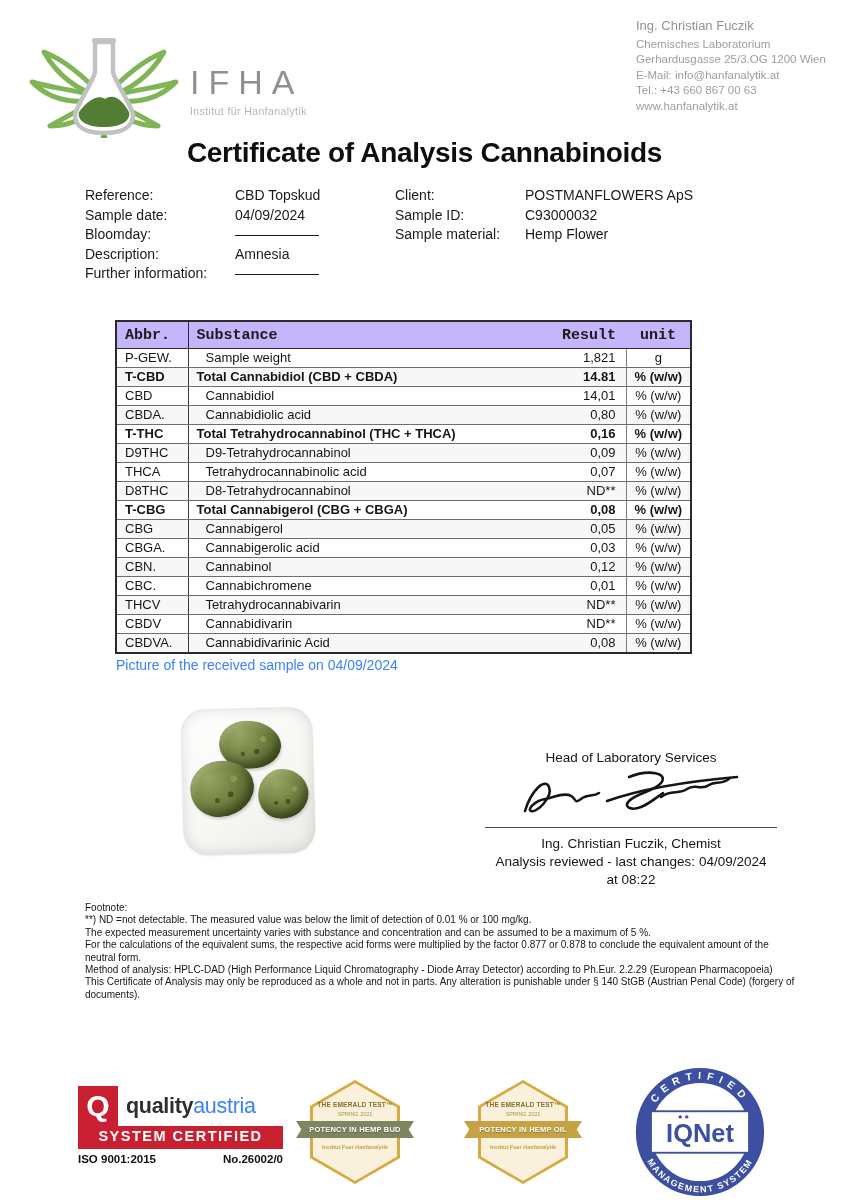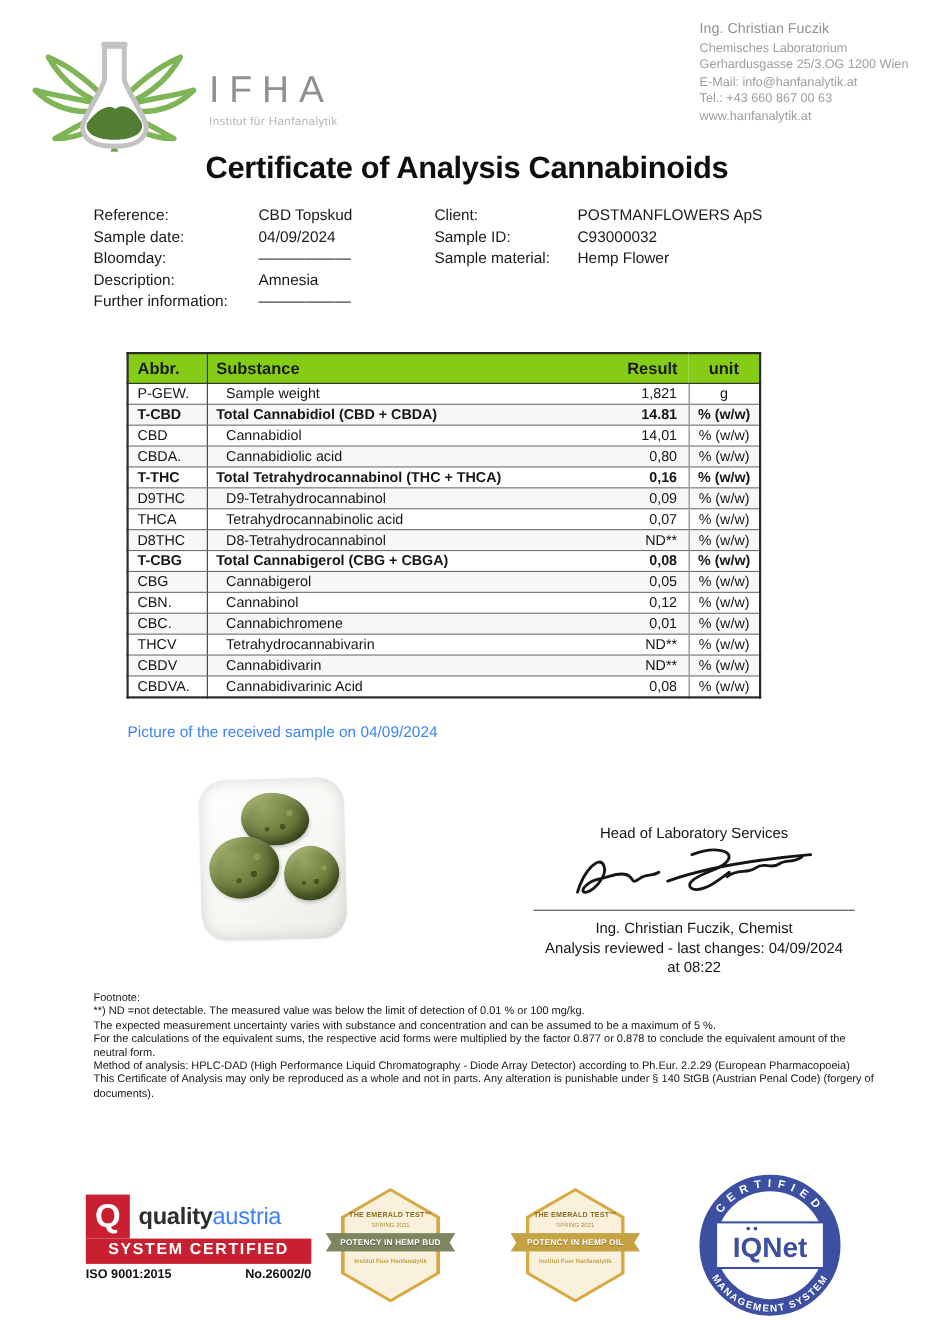--- a/index.html
+++ b/index.html
@@ -22,22 +22,22 @@
   .info-left{position:absolute;left:85px;top:186px;}
   .info-right{position:absolute;left:395px;top:186px;}
   .info-row{display:flex;line-height:19.6px;font-size:14px;}
   .info-left .info-label{width:150px;}
   .info-right .info-label{width:130px;}
   .info-value{white-space:pre;}
 
   
   table.coa{position:absolute;left:115px;top:320px;width:575px;border-collapse:collapse;
             border:2px solid #2b2b2b;font-size:13px;color:#151515;table-layout:fixed;}
-  table.coa th{height:26px;background:#84cc16;color:#1b1b1b;font-size:15px;font-weight:700;
-               text-align:left;padding:0 8px;border-bottom:1.5px solid #2b2b2b;}
+  table.coa th{height:26px;background:#c4b5fd;color:#1b1b1b;font-size:15px;font-weight:700;
+               text-align:left;padding:0 8px;border-bottom:1.5px solid #2b2b2b;font-family:Liberation Mono, monospace;}
   table.coa th.h-result{text-align:right;padding-right:10px;}
   table.coa th.h-unit{text-align:center;}
   table.coa th.h-abbr{border-right:1px solid #2b2b2b;}
   table.coa td{height:18px;padding:0 8px;border-bottom:1px solid #6e6e6e;line-height:18px;
                overflow:hidden;white-space:nowrap;}
   table.coa tr:nth-child(even) td{background:#f7f7f7;}
   table.coa td.c-abbr{border-right:1px solid #3a3a3a;}
   table.coa td.c-sub{padding-left:17px;}
   table.coa tr.bold td.c-sub{padding-left:8px;}
   table.coa td.c-res{text-align:right;padding-right:10px;}
@@ -259,20 +259,26 @@
           <td class="c-res">0,08</td>
           <td class="c-unit">% (w/w)</td>
         </tr>
         <tr>
           <td class="c-abbr">CBG</td>
           <td class="c-sub">Cannabigerol</td>
           <td class="c-res">0,05</td>
           <td class="c-unit">% (w/w)</td>
         </tr>
         <tr>
+          <td class="c-abbr">CBGA.</td>
+          <td class="c-sub">Cannabigerolic acid</td>
+          <td class="c-res">0,03</td>
+          <td class="c-unit">% (w/w)</td>
+        </tr>
+        <tr>
           <td class="c-abbr">CBN.</td>
           <td class="c-sub">Cannabinol</td>
           <td class="c-res">0,12</td>
           <td class="c-unit">% (w/w)</td>
         </tr>
         <tr>
           <td class="c-abbr">CBC.</td>
           <td class="c-sub">Cannabichromene</td>
           <td class="c-res">0,01</td>
           <td class="c-unit">% (w/w)</td>

